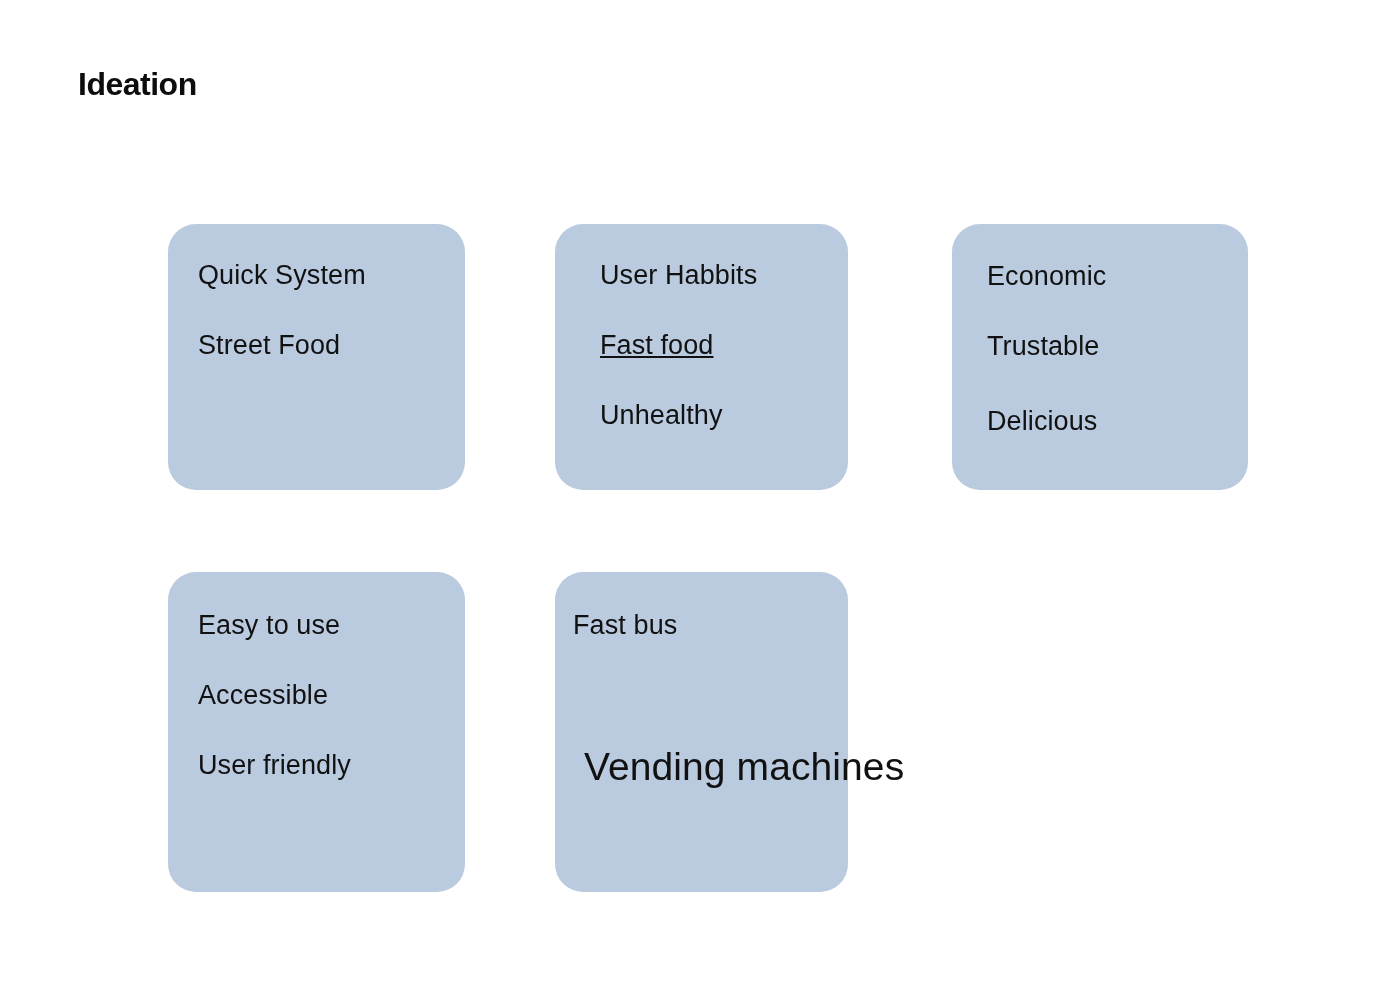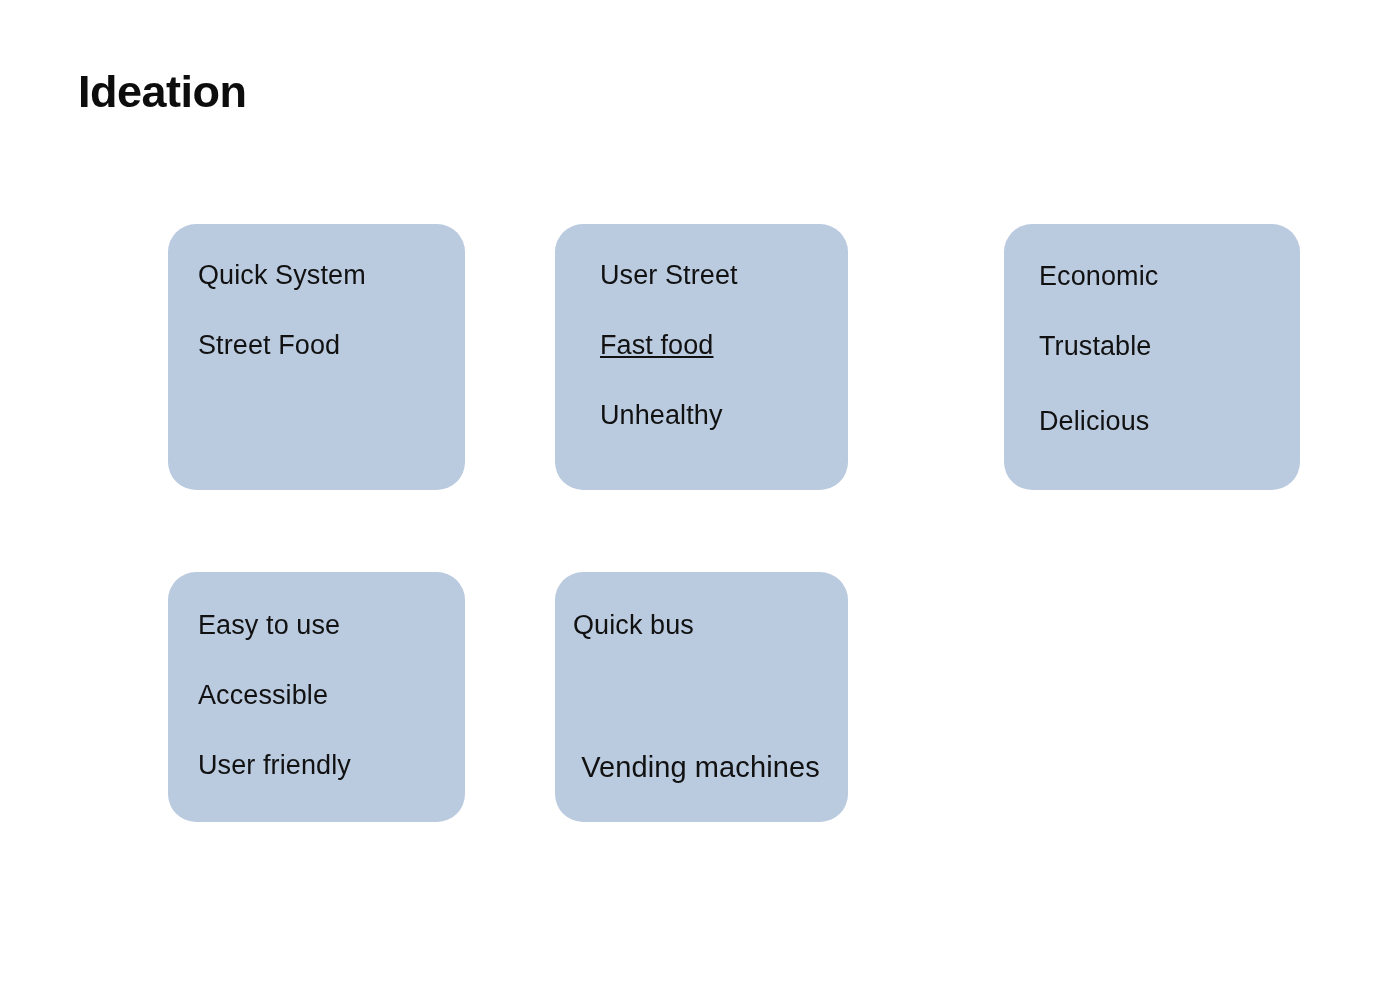--- a/index.html
+++ b/index.html
@@ -18,21 +18,21 @@
   .page {
     position: absolute;
     inset: 0;
   }
 
   .page-title {
     position: absolute;
     left: 78px;
     top: 68px;
     font-family: "Liberation Sans", sans-serif;
-    font-size: 45px;
+    font-size: 32px;
     font-weight: bold;
     letter-spacing: -0.5px;
     color: #0d0d0d;
     line-height: 1.05;
     white-space: nowrap;
   }
 
   .board {
     position: absolute;
     left: 0;
@@ -45,25 +45,25 @@
     position: absolute;
     background: #bacadf;
     border-radius: 28px;
     box-sizing: border-box;
     overflow: visible;
   }
 
   
   .card.r1 { top: 224px; height: 266px; }
   
-  .card.r2 { top: 572px; height: 250px; }
+  .card.r2 { top: 572px; height: 320px; }
 
   .card.c1 { left: 168px; width: 297px; }
   .card.c2 { left: 555px; width: 293px; }
-  .card.c3 { left: 1004px; width: 296px; }
+  .card.c3 { left: 952px; width: 296px; }
 
   .card-list {
     position: absolute;
     left: 0;
     top: 0;
     width: 100%;
     height: 100%;
   }
 
   .card-item {
@@ -99,21 +99,21 @@
   .c3.r1 .item2 { left: 35px; top: 180px; }
 
   
   .c1.r2 .item0 { left: 30px; top: 36px; }
   .c1.r2 .item1 { left: 30px; top: 106px; }
   .c1.r2 .item2 { left: 30px; top: 176px; }
 
   
   .c2.r2 .item0 { left: 18px; top: 36px; }
   .c2.r2 .item1 { left: 18px; top: 90px; width: 235px; }
-  .c2.r2 .item2 { left: 18px; top: 178px; font-size: 29px; }
+  .c2.r2 .item2 { left: 18px; top: 178px; font-size: 39px; }
 
   
   .c3.r2 .item0 { left: 35px; top: 36px; }
   .c3.r2 .item1 { left: 35px; top: 106px; }
   .c3.r2 .item2 { left: 35px; top: 176px; }
 </style>
 </head>
 <body>
 
 <div class="page">
@@ -124,21 +124,21 @@
 
     <div class="card r1 c1">
       <div class="card-list">
         <div class="card-item item0">Quick System</div>
         <div class="card-item item1">Street Food</div>
       </div>
     </div>
 
     <div class="card r1 c2">
       <div class="card-list">
-        <div class="card-item item0">User Street</div>
+        <div class="card-item item0">User Habbits</div>
         <div class="card-item item1">Fast food</div>
         <div class="card-item item2">Unhealthy</div>
       </div>
     </div>
 
     <div class="card r1 c3">
       <div class="card-list">
         <div class="card-item item0">Economic</div>
         <div class="card-item item1">Trustable</div>
         <div class="card-item item2">Delicious</div>
@@ -148,20 +148,20 @@
     <div class="card r2 c1">
       <div class="card-list">
         <div class="card-item item0">Easy to use</div>
         <div class="card-item item1">Accessible</div>
         <div class="card-item item2">User friendly</div>
       </div>
     </div>
 
     <div class="card r2 c2">
       <div class="card-list">
-        <div class="card-item item0">Quick bus</div>
+        <div class="card-item item0">Fast bus</div>
         <div class="card-item item2"> Vending machines</div>
       </div>
     </div>
 
 
   </div>
 </div>
 
 </body></html>

